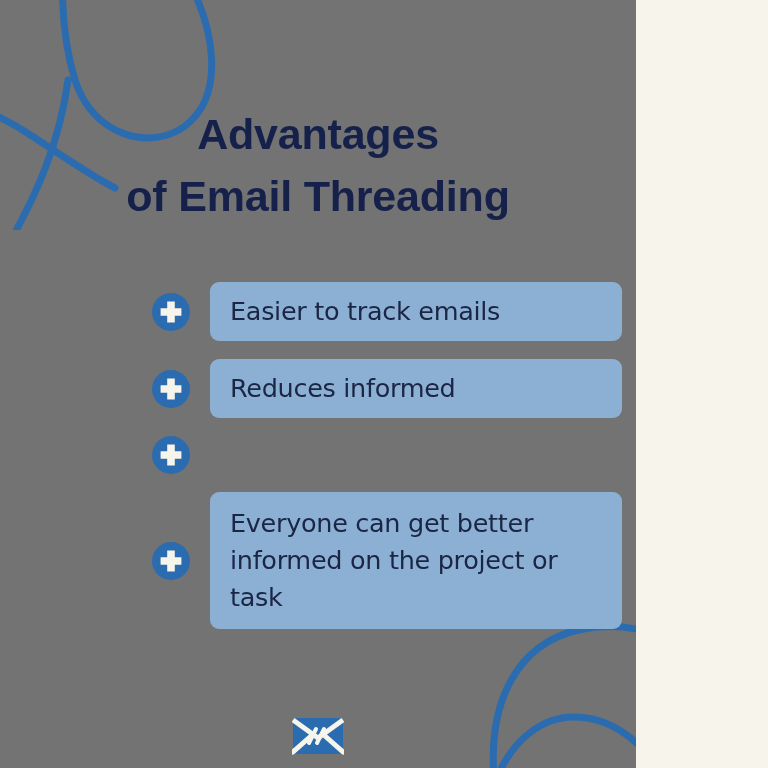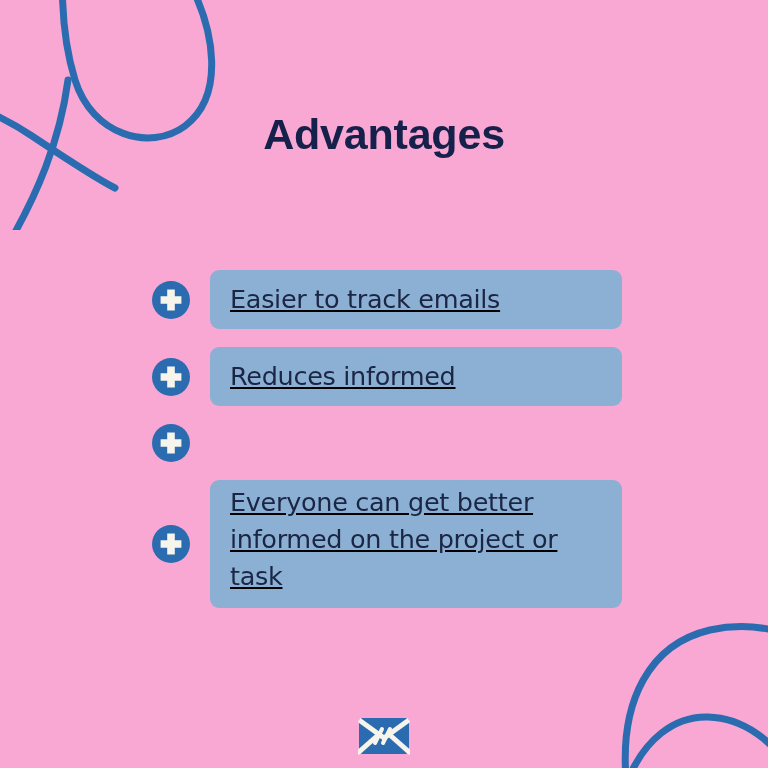--- a/index.html
+++ b/index.html
@@ -9,23 +9,23 @@
   body {
     width: 768px;
     height: 768px;
     background: #f7f4ec;
     font-family: "Liberation Sans", sans-serif;
     overflow: hidden;
   }
 
   .poster {
     position: relative;
-    width: 768px;
+    width: 636px;
     height: 768px;
-    background: #f9a8d4;
+    background: #737373;
     overflow: hidden;
   }
 
   .deco {
     position: absolute;
     pointer-events: none;
   }
   .deco-tl { left: -60px; top: -70px; }
   .deco-br { right: -10px; bottom: -6px; }
 
@@ -40,23 +40,22 @@
     font-weight: bold;
     font-size: 43px;
     line-height: 62px;
     letter-spacing: -0.2px;
   }
   .title-line { display: block; }
 
   .list {
     position: absolute;
     left: 152px;
-    top: 270px;
+    top: 282px;
     width: 470px;
-    text-decoration: underline;
   }
 
   .row {
     display: flex;
     align-items: center;
     margin-bottom: 18px;
   }
   .row:last-child { margin-bottom: 0; }
 
   .plus-icon {
@@ -79,21 +78,21 @@
     font-family: "DejaVu Sans", sans-serif;
     font-weight: 400;
     letter-spacing: -0.3px;
     box-sizing: border-box;
     min-height: 56px;
     display: flex;
     align-items: center;
   }
   .pill-multiline {
     display: block;
-    padding-top: 4px;
+    padding-top: 13px;
     padding-bottom: 13px;
     padding-right: 14px;
   }
 
   .logo {
     position: absolute;
     left: 50%;
     transform: translateX(-50%);
     bottom: 12px;
     width: 52px;
@@ -116,20 +115,21 @@
 
   <div class="deco deco-br">
     <svg width="180" height="160" viewBox="0 0 180 160" fill="none" xmlns="http://www.w3.org/2000/svg">
       <path d="M28 168 C 22 90, 52 34, 112 20 C 140 14, 168 17, 190 24" stroke="#2b6cb0" stroke-width="7" stroke-linecap="round" fill="none"></path>
       <path d="M30 170 C 46 130, 76 106, 110 107 C 146 108, 176 132, 192 160" stroke="#2b6cb0" stroke-width="7" stroke-linecap="round" fill="none"></path>
     </svg>
   </div>
 
   <h1 class="title">
     <span class="title-line">Advantages</span>
+    <span class="title-line">of Email Threading</span>
   </h1>
 
   <div class="list">
 
     <div class="row">
       <span class="plus-icon">
         <svg width="38" height="38" viewBox="0 0 38 38" xmlns="http://www.w3.org/2000/svg">
           <circle cx="19" cy="19" r="19" fill="#2b6cb0"></circle>
           <path d="M15.2 8.6 h7.6 v6.6 h6.6 v7.6 h-6.6 v6.6 h-7.6 v-6.6 h-6.6 v-7.6 h6.6 z" fill="#f7f4ec"></path>
         </svg>

